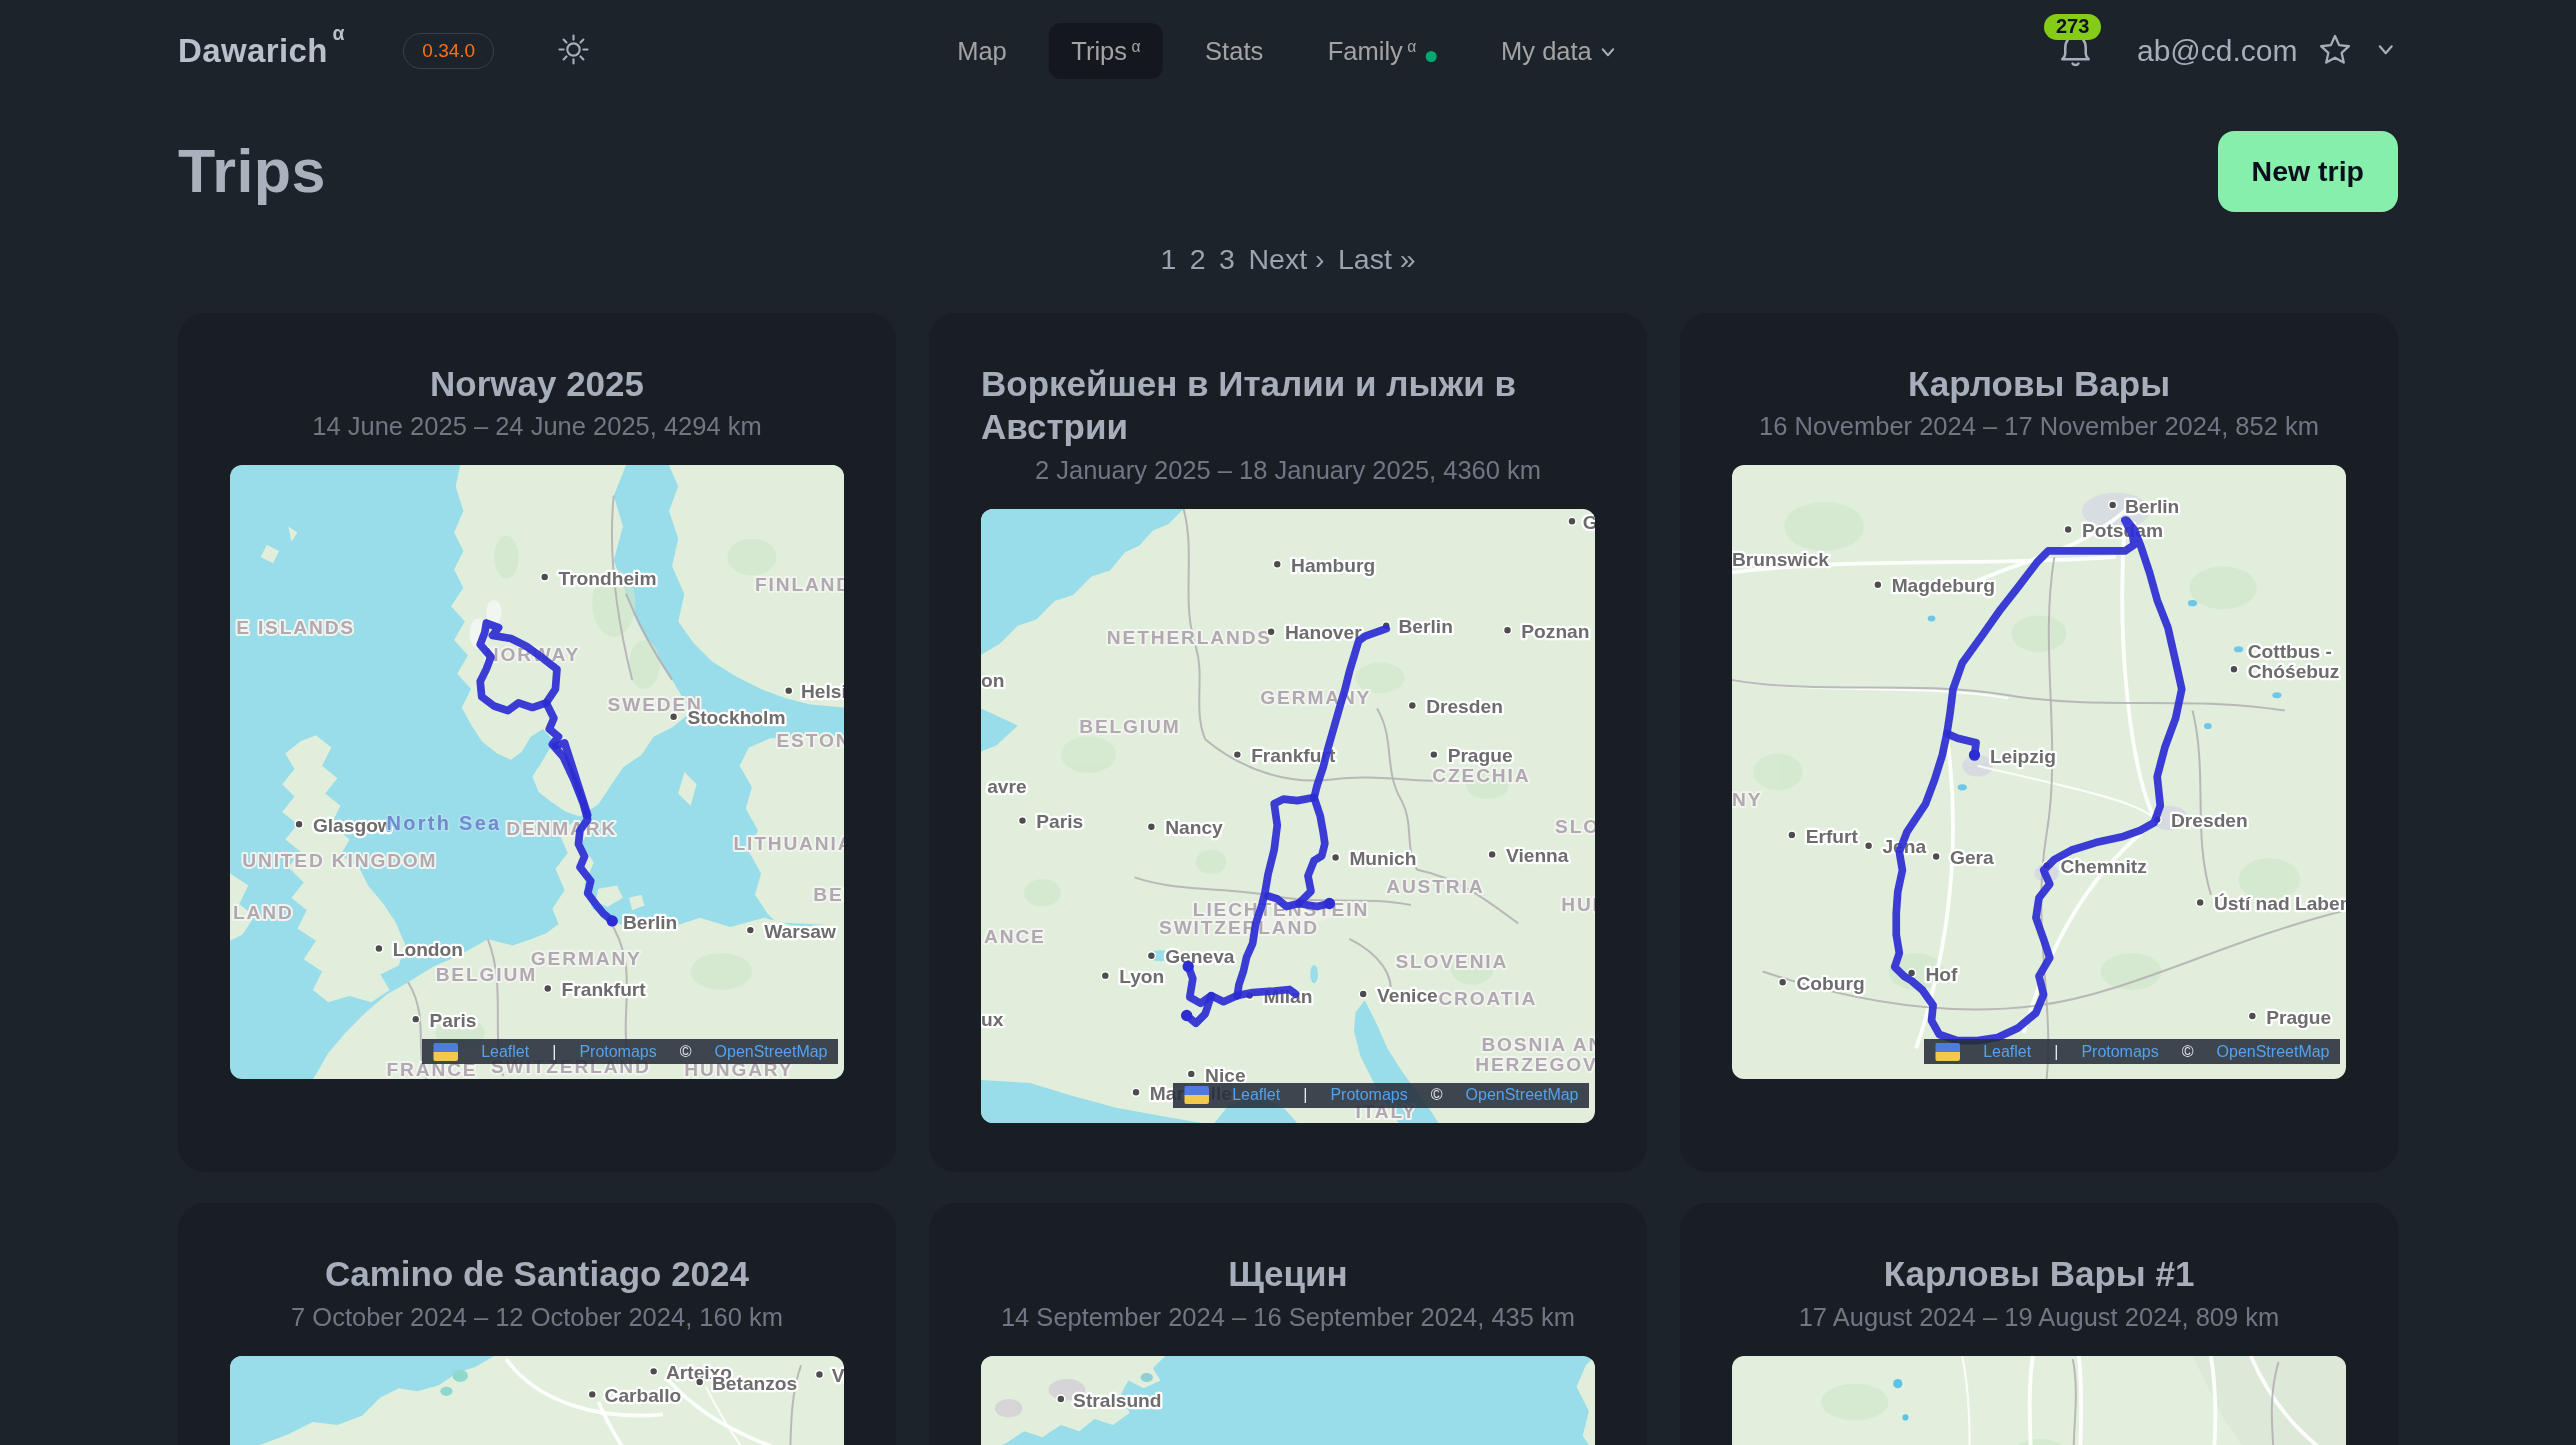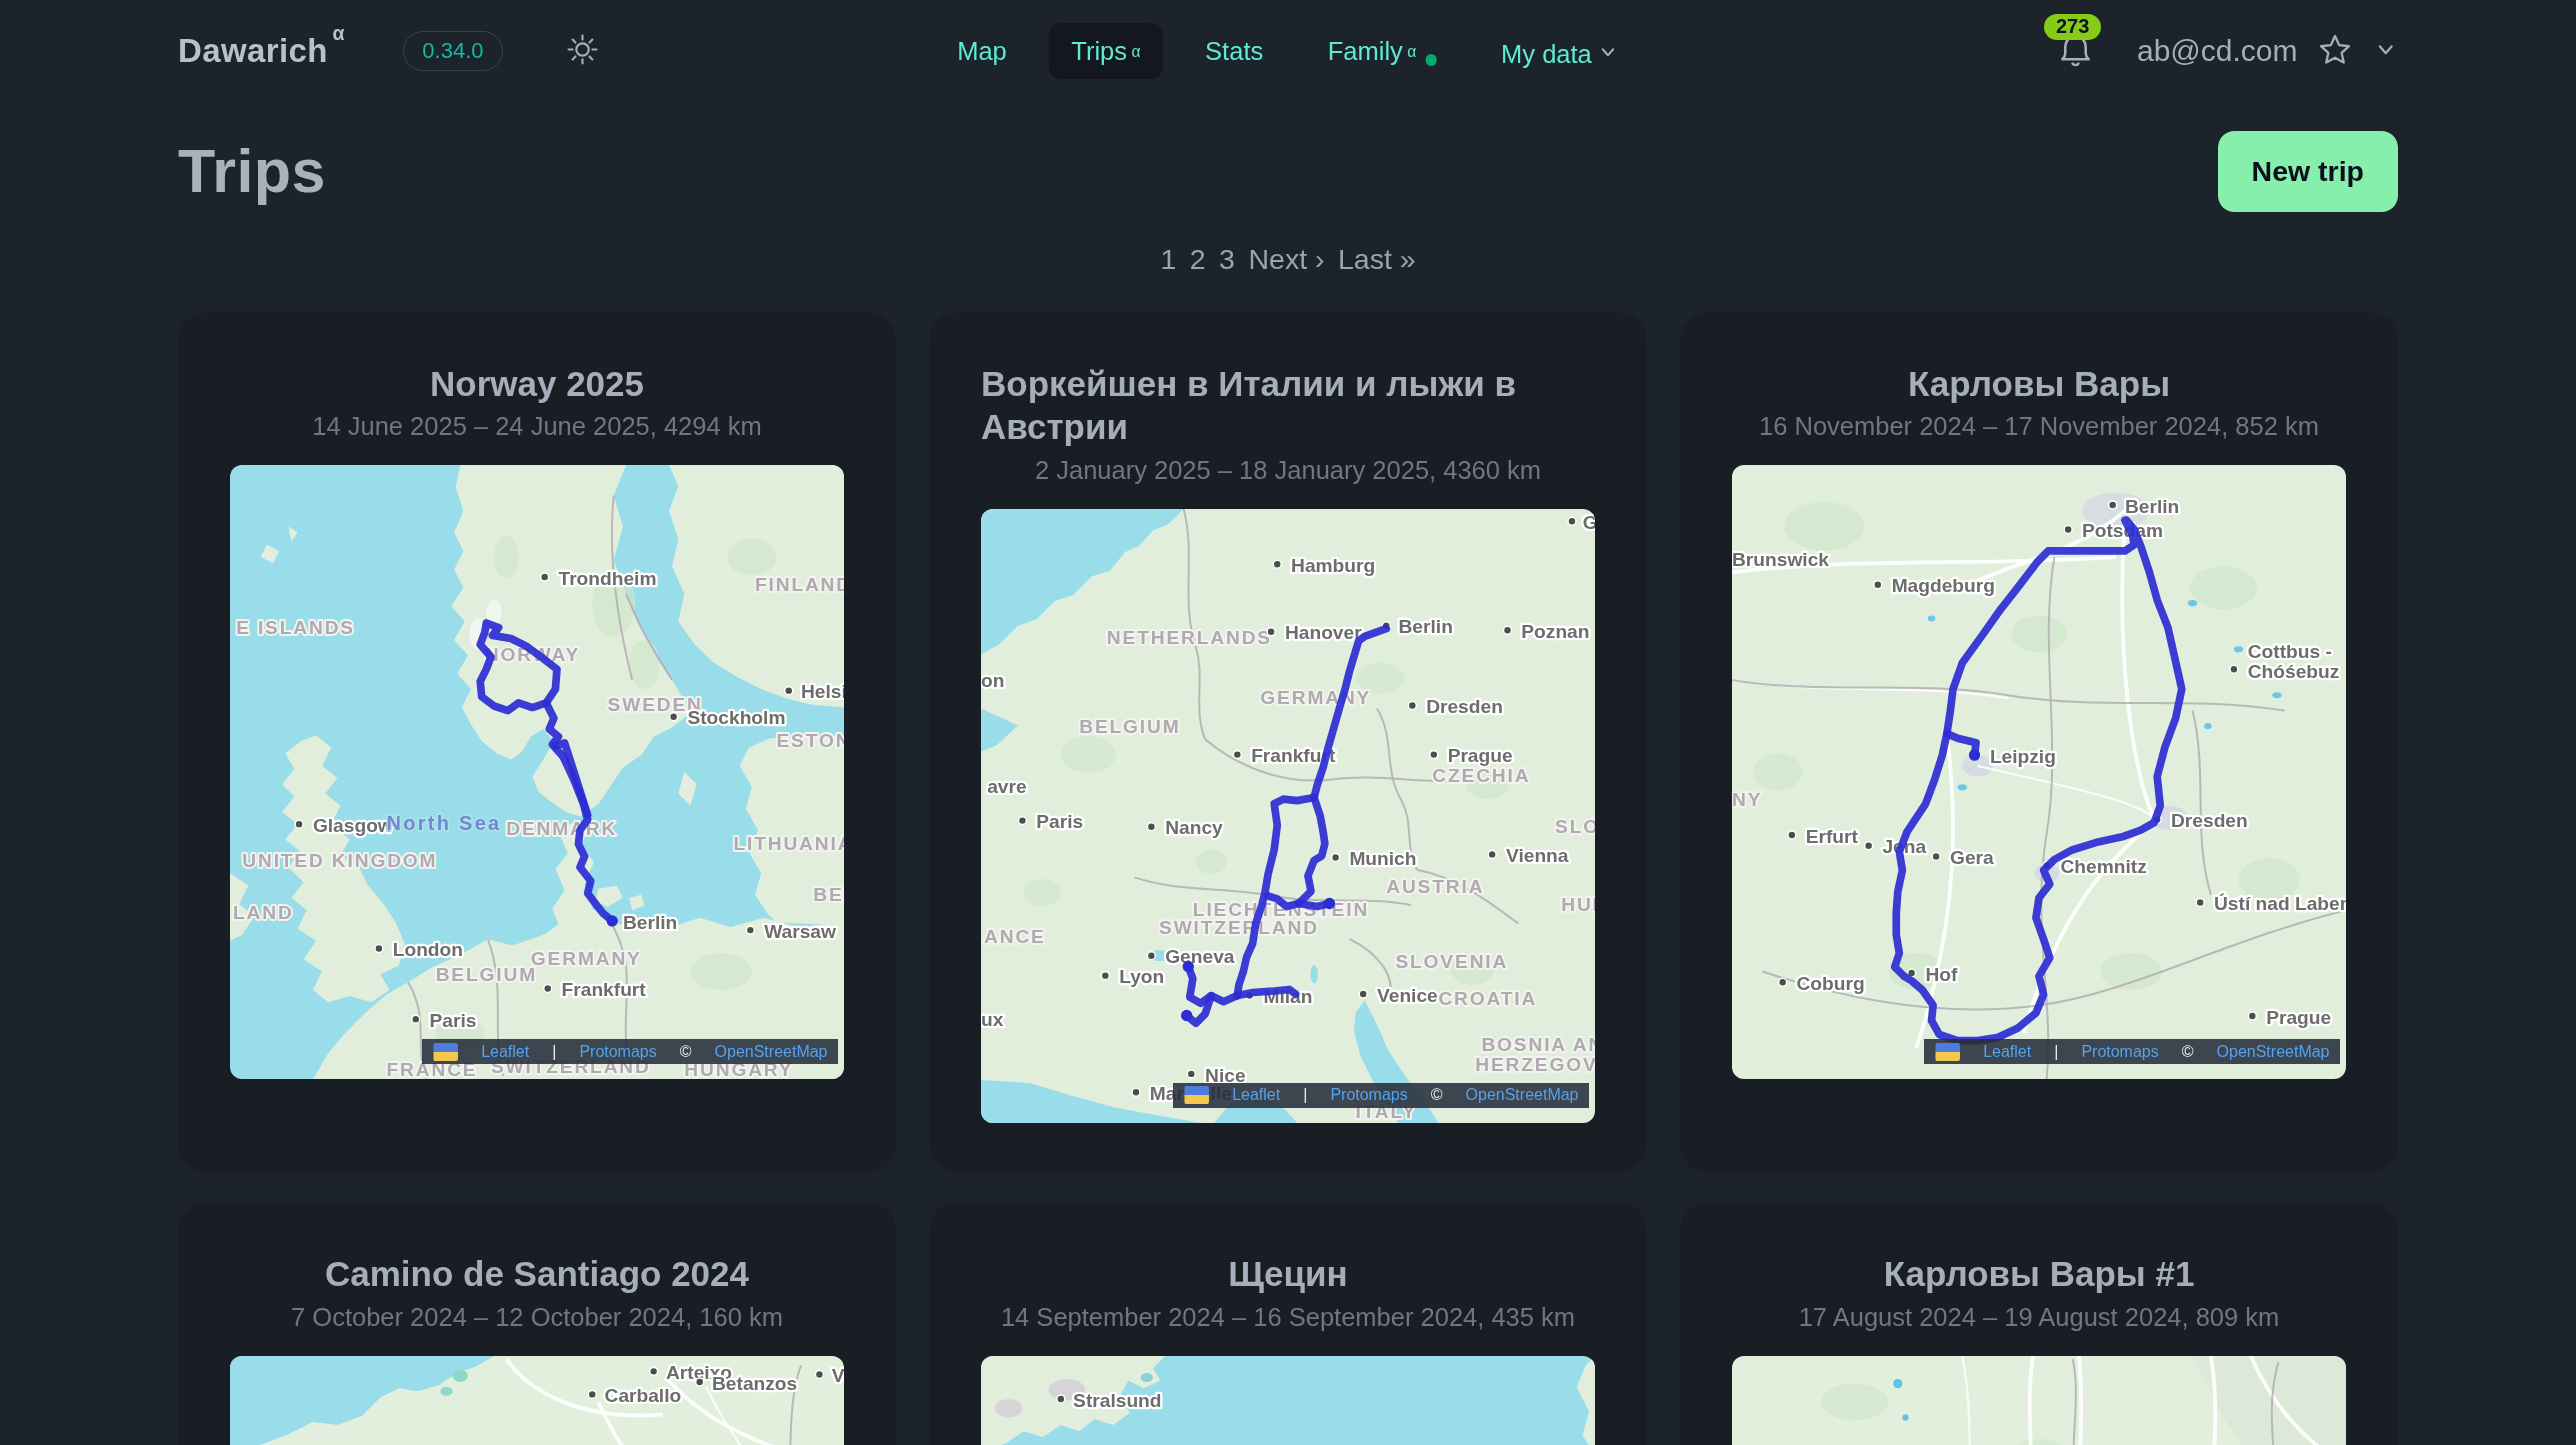--- a/index.html
+++ b/index.html
@@ -5,25 +5,25 @@
   * { margin:0; padding:0; box-sizing:border-box; }
   html,body { width:2576px; height:1445px; overflow:hidden; background:#1d232a;
     font-family:"Liberation Sans","DejaVu Sans",sans-serif; color:#a6adbb; }
 
   
   .navbar { height:102px; display:flex; align-items:center; padding:0 178px; position:relative; }
   .nav-left { display:flex; align-items:center; gap:63px; }
   .logo { font-size:33px; font-weight:700; color:#b9c0cc; letter-spacing:0.4px; cursor:pointer; }
   .logo sup { font-size:19.5px; font-weight:600; position:relative; top:-10.5px; left:4.5px; }
   .version-badge { border:1.5px solid #3a414b; border-radius:21px; padding:6px 18px;
-    font-size:22px; color:#14b8a6; }
+    font-size:19px; color:#f97316; }
   .icon-btn { background:none; border:none; cursor:pointer; display:flex; align-items:center; }
   .nav-center { position:absolute; left:50%; transform:translateX(-50%); display:flex; align-items:center; gap:19.5px; }
-  .nav-item { font-size:25.5px; color:#5eead4; padding:13.5px 22.5px; border-radius:12px; cursor:pointer;
-    display:flex; align-items:flex-end; gap:4.5px; background:transparent; border:none;
+  .nav-item { font-size:25.5px; color:#a3a3a3; padding:13.5px 22.5px; border-radius:12px; cursor:pointer;
+    display:flex; align-items:center; gap:4.5px; background:transparent; border:none;
     font-family:inherit; position:relative; }
   .nav-item.active { background:#14181e; }
   .nav-item sup { font-size:15.7px; position:relative; top:-4.5px; }
   .online-dot { width:11.2px; height:11.2px; border-radius:50%; background:#00a96e; margin-top:10.5px; margin-left:4.5px; }
   .chev { margin-top:7.5px; }
   .nav-right { margin-left:auto; display:flex; align-items:center; gap:19.5px; }
   .bell-wrap { position:relative; margin-right:22.5px; cursor:pointer; }
   .badge-count { position:absolute; top:-16.5px; left:-12px; background:#84cc16; color:#10131f;
     font-size:20px; font-weight:700; border-radius:18px; padding:1.5px 12px; }
   .user-email { font-size:30px; color:#a6adbb; cursor:pointer; }

